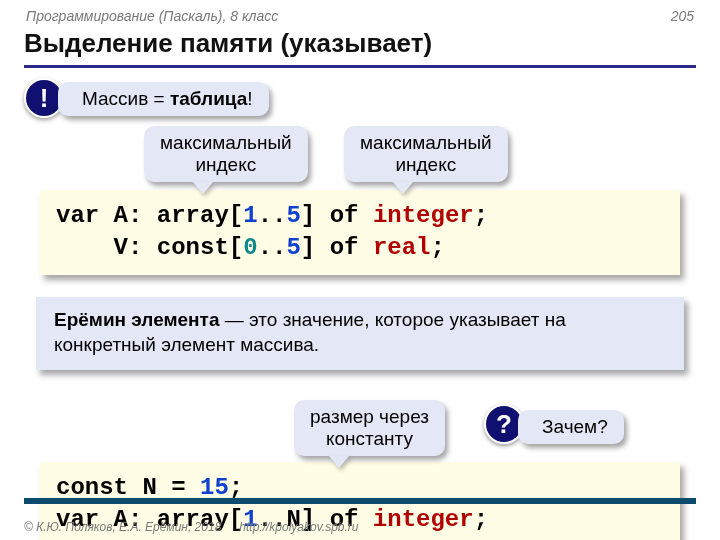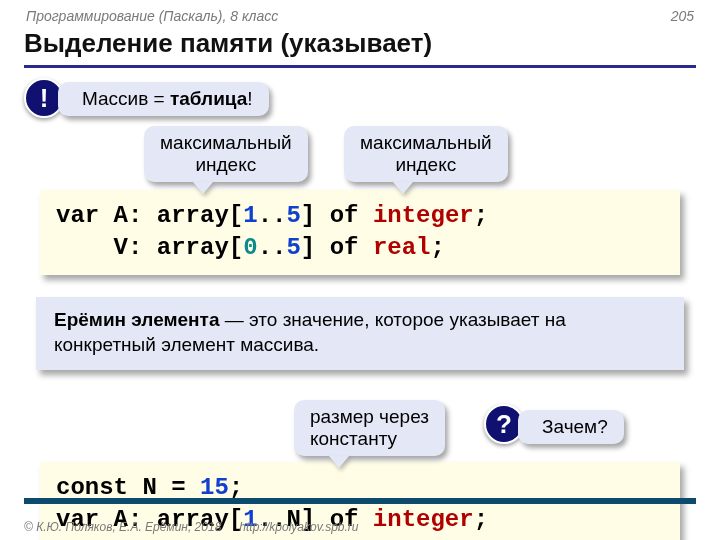--- a/index.html
+++ b/index.html
@@ -55,31 +55,31 @@
     </div>
     <div class="pill-wrap" style="left:320px; top:0;">
       <div class="pill" style="text-align:center; line-height:1.15; white-space:pre;">максимальный
 индекс</div>
       <div class="tail-down-left"></div>
     </div>
   </div>
 
   <div class="code-block">
     <div><span class="kw">var A: array[</span><span class="num-blue">1</span><span class="kw">..</span><span class="num-blue">5</span><span class="kw">] of </span><span class="type-red">integer</span><span class="kw">;</span></div>
-    <div style="white-space:pre;"><span class="kw">    V: array[</span><span class="num-teal">0</span><span class="kw">..</span><span class="num-blue">5</span><span class="kw">] of </span><span class="type-red">real</span><span class="kw">;</span></div>
+    <div style="white-space:pre;"><span class="kw">    V: const[</span><span class="num-teal">0</span><span class="kw">..</span><span class="num-blue">5</span><span class="kw">] of </span><span class="type-red">real</span><span class="kw">;</span></div>
   </div>
 
   <div class="defn-box">
     <span class="term">Ерёмин элемента</span><span> — это значение, которое указывает на конкретный элемент массива.</span>
   </div>
 
   <div class="bottom-area">
     <div style="position:relative; height:58px;">
       <div class="pill-wrap" style="left:270px; top:0;">
-        <div class="pill" style="text-align:left; line-height:1.15; white-space:pre;">размер через
+        <div class="pill" style="text-align:center; line-height:1.15; white-space:pre;">размер через
 константу</div>
         <div class="tail-down" style="left:30%;"></div>
       </div>
       <div class="badge-circle" style="left:460px; top:4px;">
         <span>?</span>
       </div>
       <div class="pill-wrap" style="left:494px; top:10px;">
         <div class="pill" style="padding-left:24px;">Зачем?</div>
       </div>
     </div>

